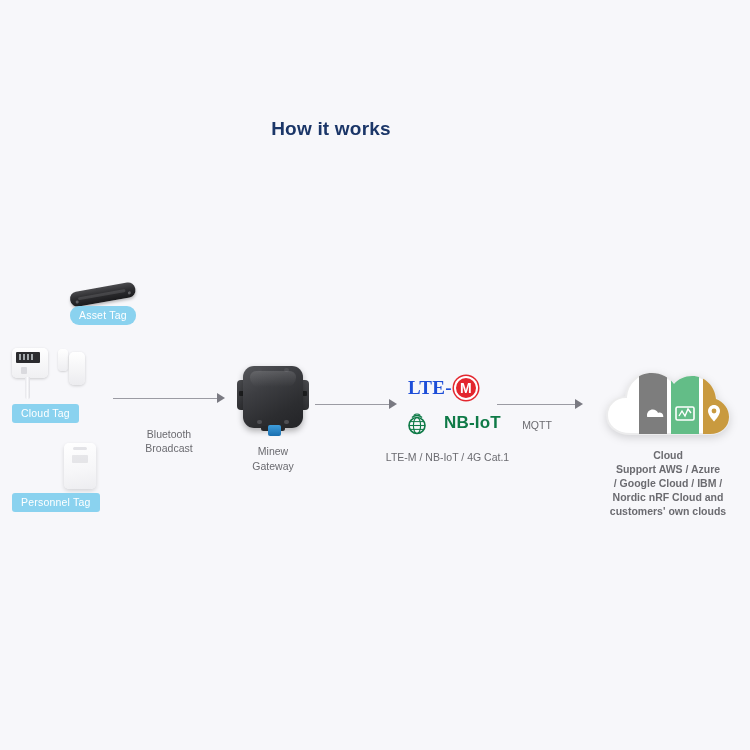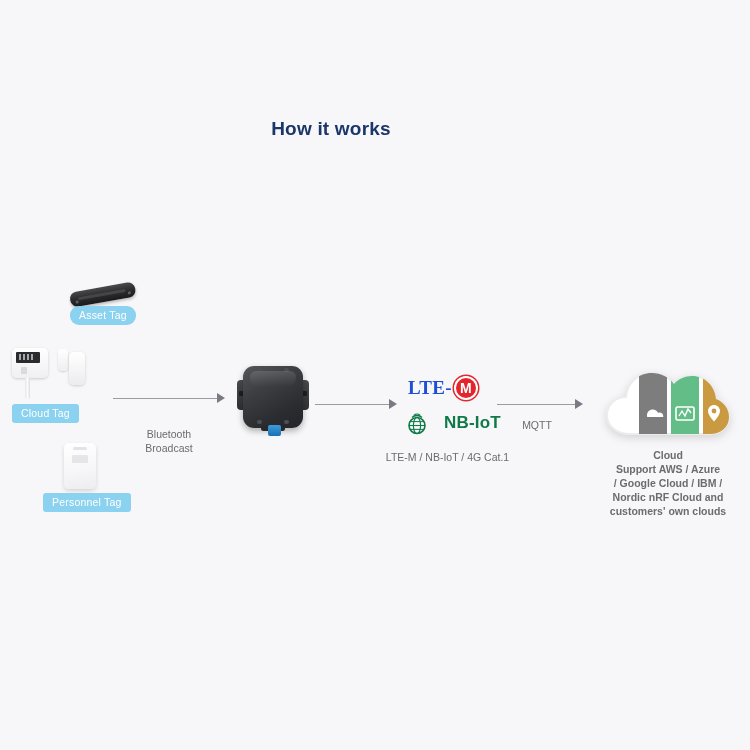--- a/index.html
+++ b/index.html
@@ -283,21 +283,21 @@
     <div class="th-probe"></div>
     <div class="door-sensor-a"></div>
     <div class="door-sensor-b"></div>
   </div>
   <div class="pill" style="left:12px; top:404px;">Cloud Tag</div>
 
   <div class="personnel-tag">
     <div class="slot"></div>
     <div class="logo"></div>
   </div>
-  <div class="pill" style="left:43px; top:493px;text-align:right;">Personnel Tag</div>
+  <div class="pill" style="left:12px; top:493px;text-align:right;">Personnel Tag</div>
 
   <div class="arrow" style="left:113px; top:393px; width:112px;">
     <div class="shaft"></div>
     <div class="head"></div>
   </div>
   <div class="arrow-label" style="left:113px; top:411px; width:112px;margin-top:16px;">Bluetooth
 Broadcast</div>
 
   <div class="gateway">
     <div class="ear l">
@@ -308,20 +308,22 @@
     </div>
     <div class="shell">
       <div class="screw tl"></div>
       <div class="screw tr"></div>
       <div class="screw bl"></div>
       <div class="screw br"></div>
     </div>
     <div class="cable"></div>
     <div class="connector"></div>
   </div>
+  <div class="caption" style="left:222px; top:444px; width:102px;">Minew
+Gateway</div>
 
   <div class="arrow" style="left:315px; top:399px; width:82px;">
     <div class="shaft"></div>
     <div class="head"></div>
   </div>
 
   <div class="lte-wrap">
     <span class="lte-text">LTE-</span>
     <span class="m-badge">M</span>
   </div>

